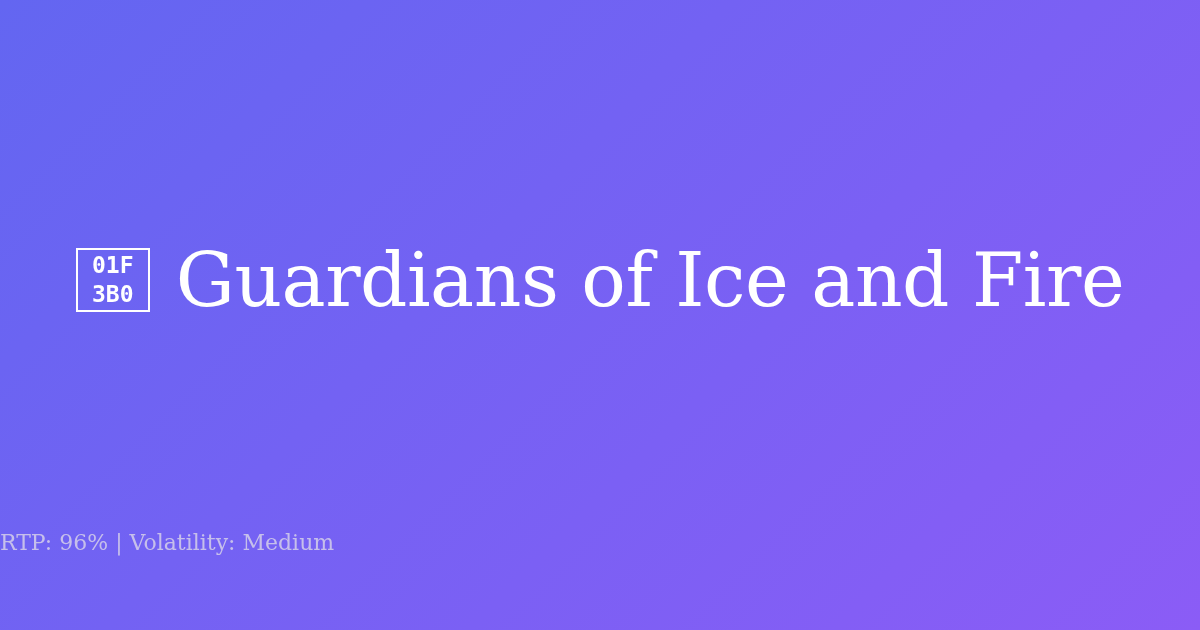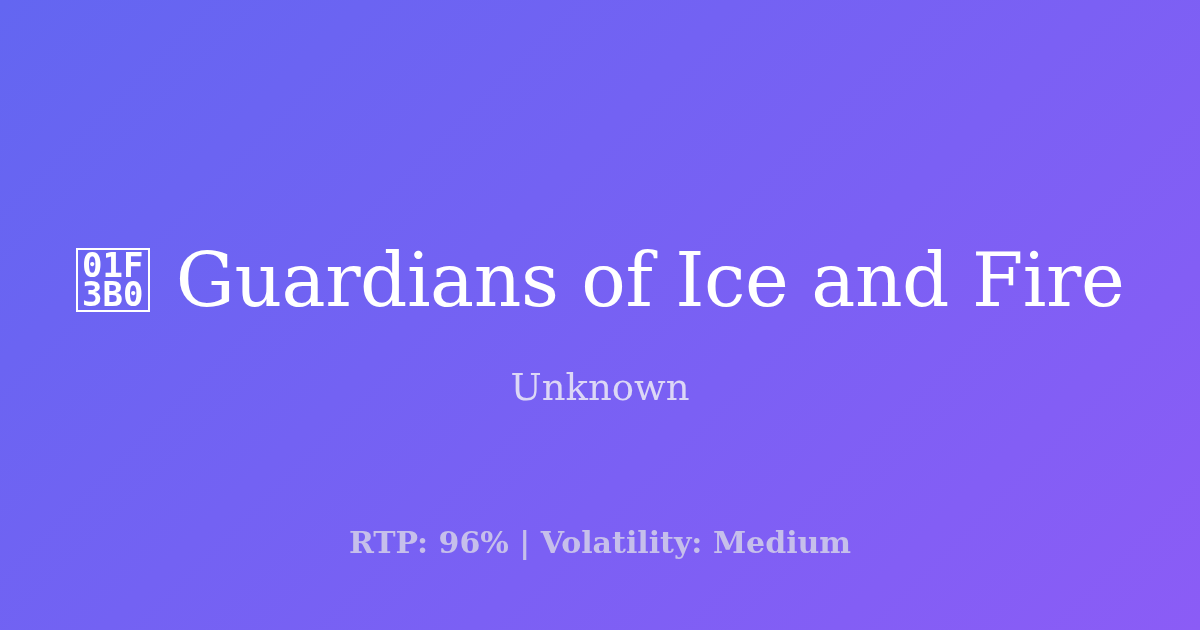--- a/index.html
+++ b/index.html
@@ -48,21 +48,21 @@
     width: 74px;
     height: 64px;
     box-sizing: border-box;
     border: 2px solid #FFFFFF;
     display: flex;
     flex-direction: column;
     align-items: center;
     justify-content: center;
     color: #FFFFFF;
     font-family: "DejaVu Sans Mono", "Liberation Mono", monospace;
-    font-size: 34px;
+    font-size: 23px;
     font-weight: 700;
     line-height: 29px;
     letter-spacing: 0px;
     user-select: none;
   }
 
   .tofu-icon span {
     display: block;
   }
 
@@ -91,41 +91,39 @@
     font-size: 37px;
     line-height: 46px;
   }
 
   
   .og-footer {
     position: absolute;
     top: 528px;
     left: 0;
     right: 0;
-    text-align: center;
     color: #C6BFEB;
     font-family: "DejaVu Serif", "Liberation Serif", serif;
-    font-weight: 700;
-    font-size: 30px;
+    font-weight: 400;
+    font-size: 22px;
     line-height: 29px;
   }
 </style>
 </head>
 <body>
 
 <div class="og-card">
 
   <div class="title-row">
 
     <div class="tofu-icon">
       <span>01F</span>
       <span>3B0</span>
     </div>
 
     <div class="og-title">Guardians of Ice and Fire</div>
 
   </div>
 
-  <div class="og-subtitle">Unknown</div>
 
   <div class="og-footer">RTP: 96% | Volatility: Medium</div>
 
 </div>
 
 </body></html>

